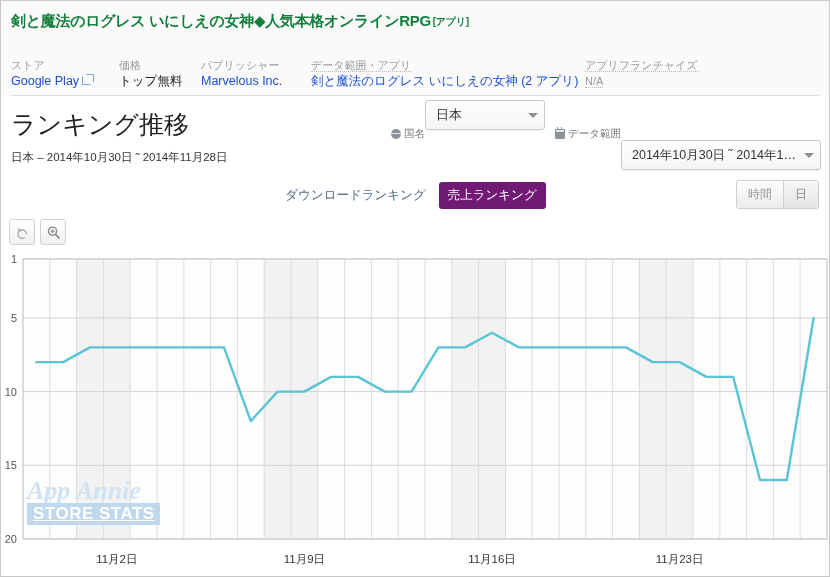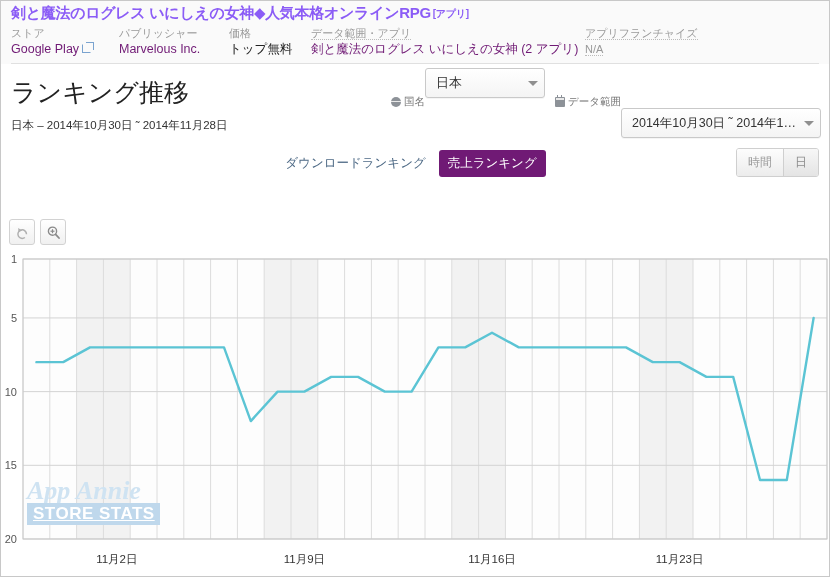--- a/index.html
+++ b/index.html
@@ -15,54 +15,54 @@
   .page { width:830px; height:577px; position:relative; border:1px solid #c8c8c8; }
 
   
   .app-header {
     padding: 4px 10px 0 10px;
     background: #fafafa;
   }
   .app-title {
     font-size: 15px;
     font-weight: bold;
-    color: #8b5cf6;
+    color: #15803d;
     letter-spacing: -0.3px;
     white-space: nowrap;
-    line-height: 16px;
+    line-height: 32px;
   }
   .app-title .sub {
     font-size: 10px;
     font-weight: bold;
     vertical-align: 1px;
     margin-left: 2px;
   }
   .meta-row {
     display: flex;
-    margin-top: 4px;
+    margin-top: 20px;
     font-size: 11.5px;
     white-space: nowrap;
   }
   .meta-col { margin-right: 12px; }
   .meta-col.c0 { width: 96px; }
   .meta-col.c1 { width: 70px; }
   .meta-col.c2 { width: 98px; }
   .meta-col.c3 { width: 262px; }
   .meta-col.c4 { width: 150px; }
   .meta-label {
     color: #999;
     font-size: 11px;
     line-height: 14px;
   }
   .meta-value {
     line-height: 18px;
     font-size: 12.5px;
     color: #222;
   }
-  .link { color: #701a75; text-decoration: none; cursor: pointer; }
+  .link { color: #1d4ed8; text-decoration: none; cursor: pointer; }
   .link.gray { color: #999; font-size: 11px; border-bottom:1px dotted #bbb;}
   .ext-icon {
     display:inline-block; width:9px; height:9px;
     border:1px solid #7aa3cf; border-top-color: transparent; border-right-color: transparent;
     position:relative; margin-left:3px; vertical-align:0px;
   }
   .ext-icon::after{
     content:""; position:absolute; left:3px; top:-3px; width:7px; height:7px;
     border-top:1px solid #7aa3cf; border-right:1px solid #7aa3cf;
   }
@@ -231,30 +231,30 @@
     </div>
 
     <div class="meta-row">
       <div class="meta-col c0">
         <div class="meta-label">ストア</div>
         <div class="meta-value">
           <a class="link">Google Play</a><span class="ext-icon"></span>
         </div>
       </div>
 
+      <div class="meta-col c1">
+        <div class="meta-label">価格</div>
+        <div class="meta-value">トップ無料</div>
+      </div>
+
       <div class="meta-col c2">
         <div class="meta-label">パブリッシャー</div>
         <div class="meta-value">
           <a class="link">Marvelous Inc.</a>
         </div>
-      </div>
-
-      <div class="meta-col c1">
-        <div class="meta-label">価格</div>
-        <div class="meta-value">トップ無料</div>
       </div>
 
       <div class="meta-col c3">
         <div class="meta-label">
           <span class="link gray">データ範囲・アプリ</span>
         </div>
         <div class="meta-value">
           <a class="link">剣と魔法のログレス いにしえの女神 (2 アプリ)</a>
         </div>
       </div>

